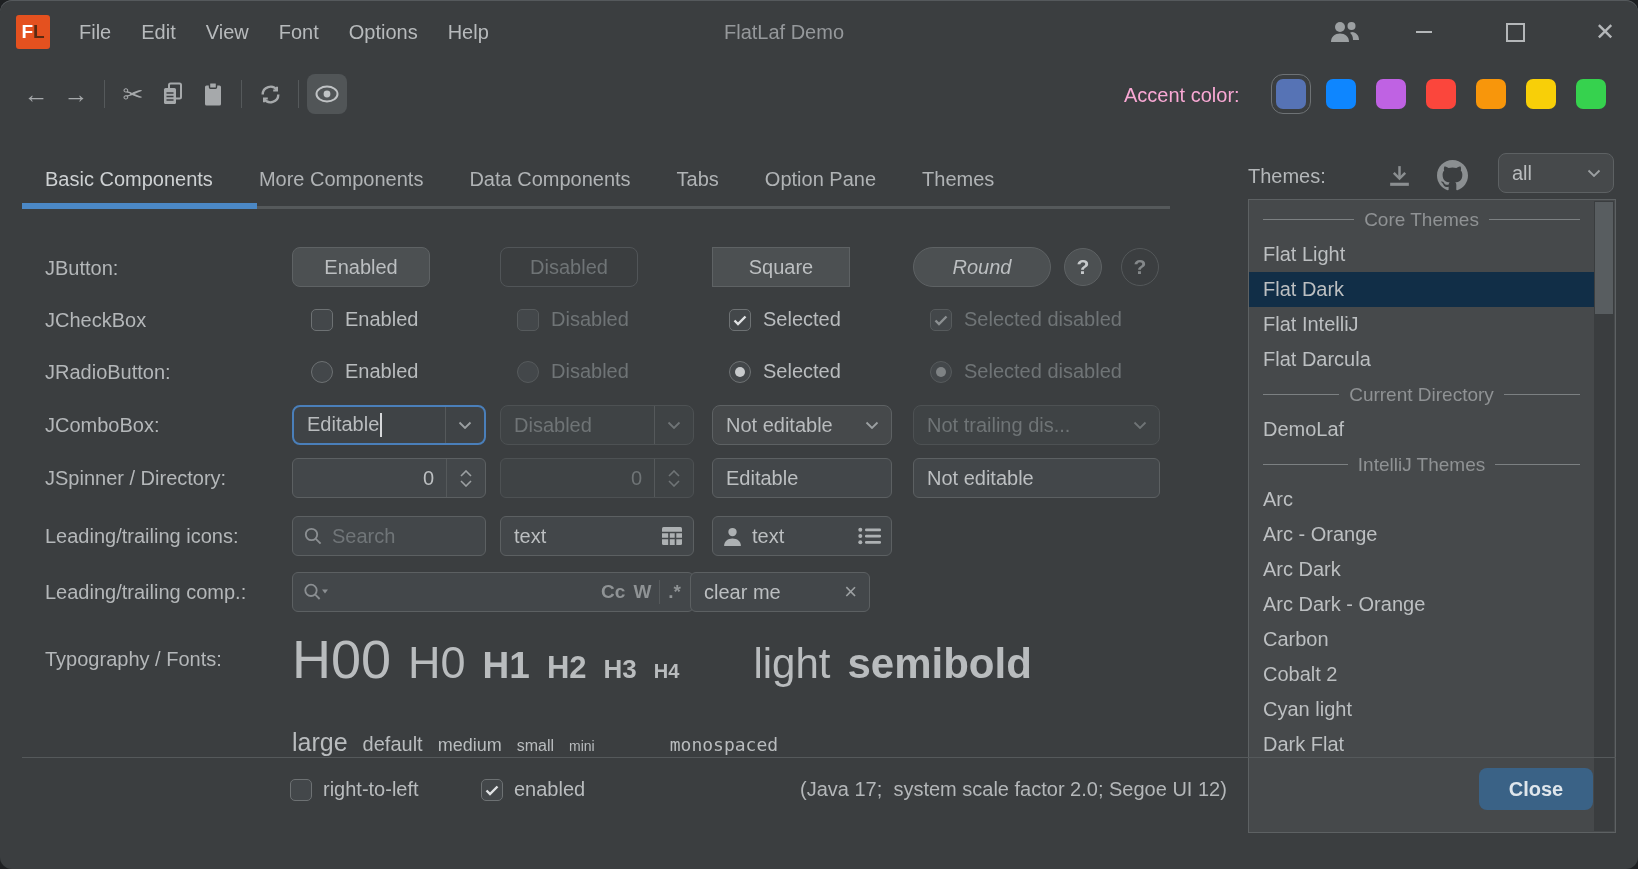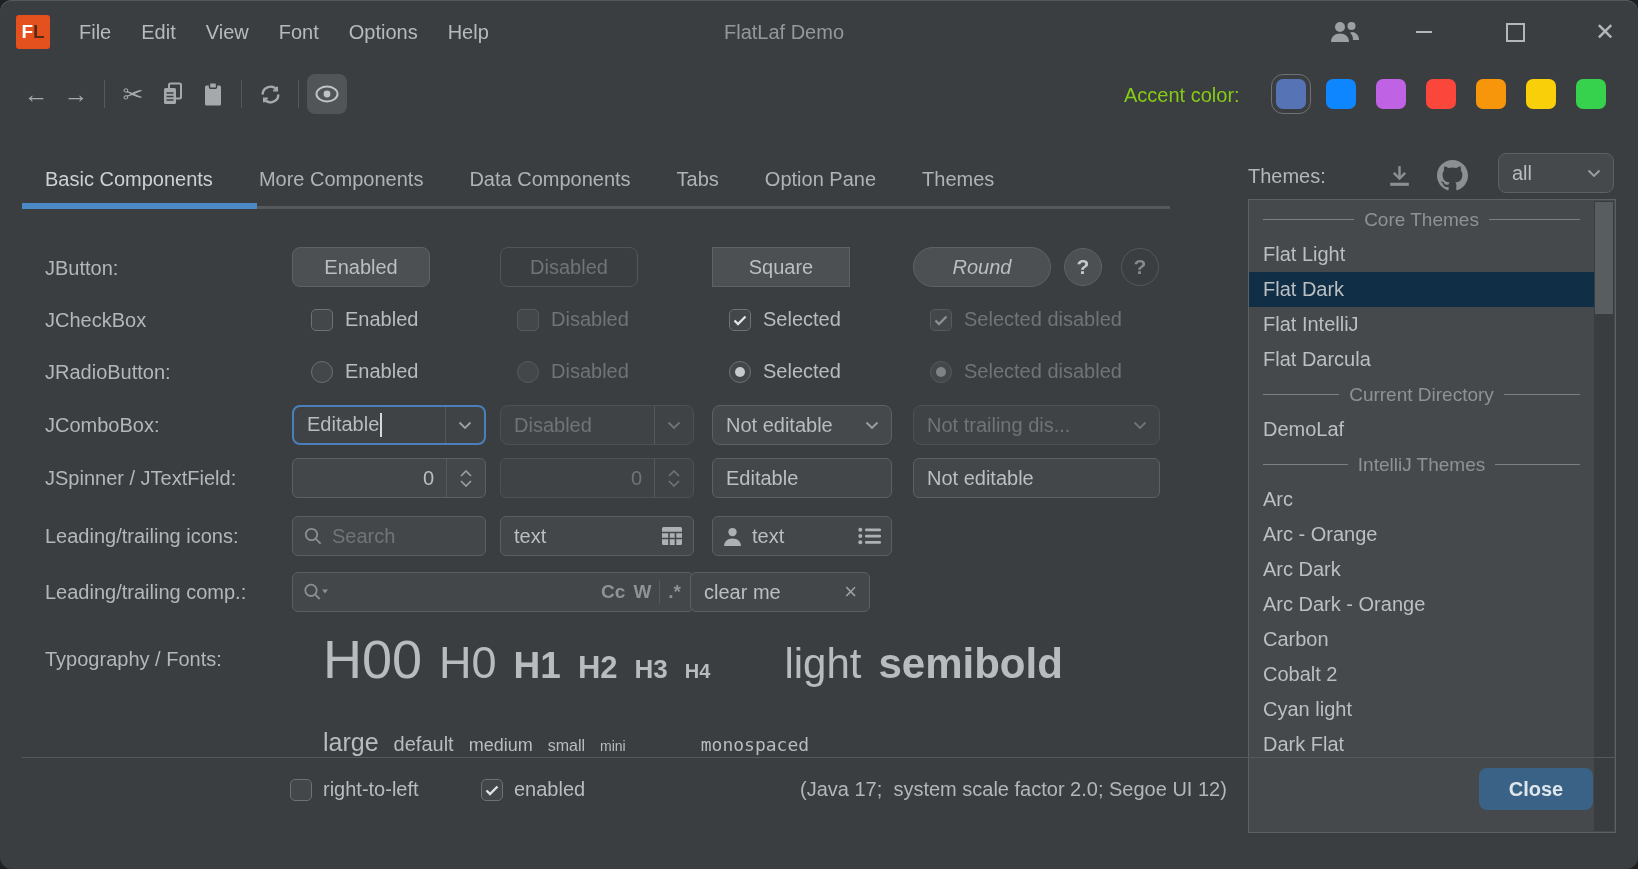--- a/index.html
+++ b/index.html
@@ -17,21 +17,21 @@
   .menu-item{padding:0 15px;line-height:64px;font-size:20px;color:#b7babc;cursor:default;}
   .win-title{font-size:20px;color:#95989b;line-height:64px;}
   .winbtn{width:38px;height:40px;display:flex;align-items:center;justify-content:center;color:#b4b7b9;}
   .min-glyph{width:16px;height:2px;background:#b4b7b9;}
   .max-glyph{width:15px;height:15px;border:2px solid #b4b7b9;}
   .close-glyph{font-size:24px;line-height:1;color:#b4b7b9;}
   
   .tbtn{width:40px;height:40px;display:flex;align-items:center;justify-content:center;color:#a6a9ab;font-size:25px;border-radius:8px;}
   .tbtn.toggled{background:#515557;}
   .tsep{width:1px;height:28px;background:#55595b;margin:0 8px;align-self:center;}
-  .accent-label{font-size:20px;color:#84cc16;}
+  .accent-label{font-size:20px;color:#f9a8d4;}
   .swatch{width:30px;height:30px;border-radius:7px;}
   .swatch.selected{outline:1px solid #6e7275;outline-offset:4px;}
   
   .tab{padding:0 23px;line-height:58px;font-size:20px;color:#b0b3b5;}
   .tab.active{color:#ced1d3;}
   .tab-underline-active{background:#4b88c6;height:6px;}
   .tab-underline-rest{background:#55595b;height:3px;}
   
   .hdr-label{font-size:20px;color:#b4b7b9;}
   .combo{height:40px;border:1px solid #5d6163;border-radius:8px;background:#46494b;display:flex;align-items:center;font-size:20px;color:#b9bcbe;box-sizing:border-box;}
@@ -65,21 +65,21 @@
   .field.dis{border-color:#4d5153;color:#6f7476;background:#3f4345;}
   .field .txt{padding-left:13px;flex:1;white-space:nowrap;overflow:hidden;}
   .field .num{flex:1;text-align:right;padding-right:12px;}
   .field .placeholder{color:#707578;}
   .spin-arrows{width:38px;border-left:1px solid #55595b;align-self:stretch;display:flex;flex-direction:column;align-items:center;justify-content:center;gap:3px;}
   .iconbox{display:flex;align-items:center;justify-content:center;}
   .ff-btn{font-size:19px;font-weight:bold;color:#8f9395;padding:0 4px;}
   .ff-sep{width:1px;height:24px;background:#55595b;margin:0 4px;}
   .clear-x{font-size:22px;color:#9ca0a2;padding:0 12px;}
   
-  .typo{display:flex;align-items:baseline;color:#b9bcbe;margin-left:31px;}
+  .typo{display:flex;align-items:baseline;color:#b9bcbe;}
   .h00{font-size:54px;font-weight:300;}
   .h0{font-size:45px;font-weight:300;}
   .h1{font-size:37px;font-weight:bold;}
   .h2{font-size:31px;font-weight:bold;}
   .h3{font-size:26px;font-weight:bold;}
   .h4{font-size:20px;font-weight:bold;}
   .t-light{font-size:42px;font-weight:300;}
   .t-semibold{font-size:42px;font-weight:bold;}
   .t-large{font-size:25px;}
   .t-default{font-size:20px;}
@@ -322,21 +322,21 @@
   </div>
   <div class="combo disabled abs" style="left:913px;top:405px;width:247px;">
     <span class="val">Not trailing dis...</span>
     <span class="arrow">
         <svg width="14" height="8" viewBox="0 0 14 8" fill="none" stroke="#6f7476" stroke-width="1.8">
           <path d="M1.5 1.5 7 7l5.5-5.5"></path>
         </svg>
       </span>
   </div>
 
-  <div class="label20 abs" style="left:45px;top:467px;">JSpinner / JTextField:</div>
+  <div class="label20 abs" style="left:45px;top:467px;">JSpinner / Directory:</div>
   <div class="field abs" style="left:292px;top:458px;width:194px;">
     <span class="num">0</span>
     <span class="spin-arrows">
       <svg width="12" height="7" viewBox="0 0 12 7" fill="none" stroke="#9ca0a2" stroke-width="1.6">
           <path d="M1 6 6 1l5 5"></path>
         </svg>
       <svg width="12" height="7" viewBox="0 0 12 7" fill="none" stroke="#9ca0a2" stroke-width="1.6">
           <path d="M1 1l5 5 5-5"></path>
         </svg>
     </span>

